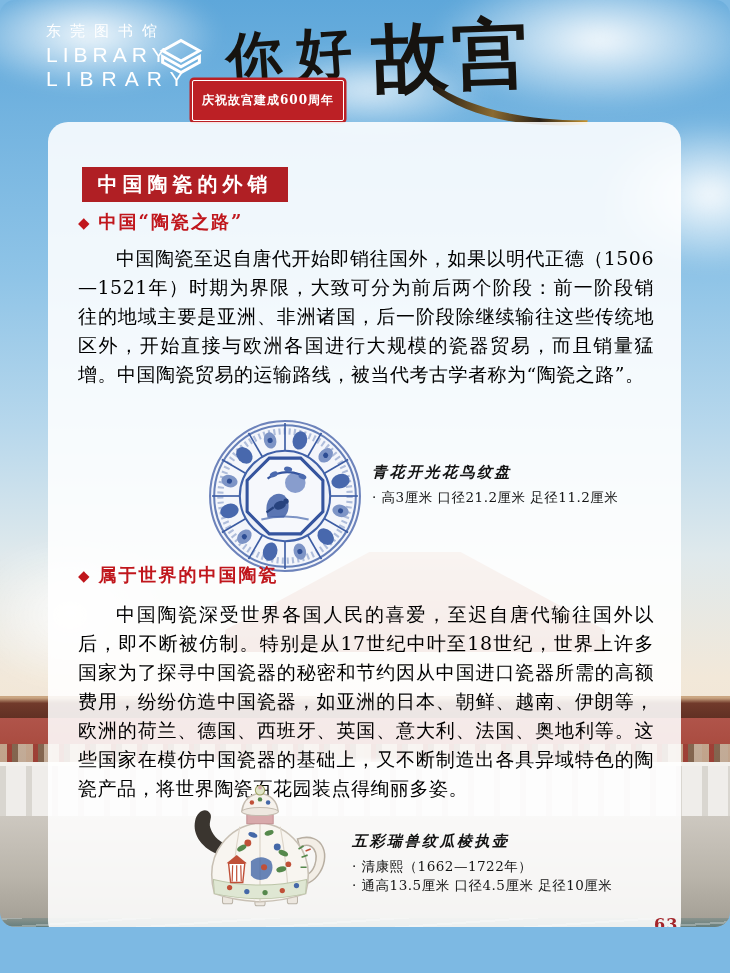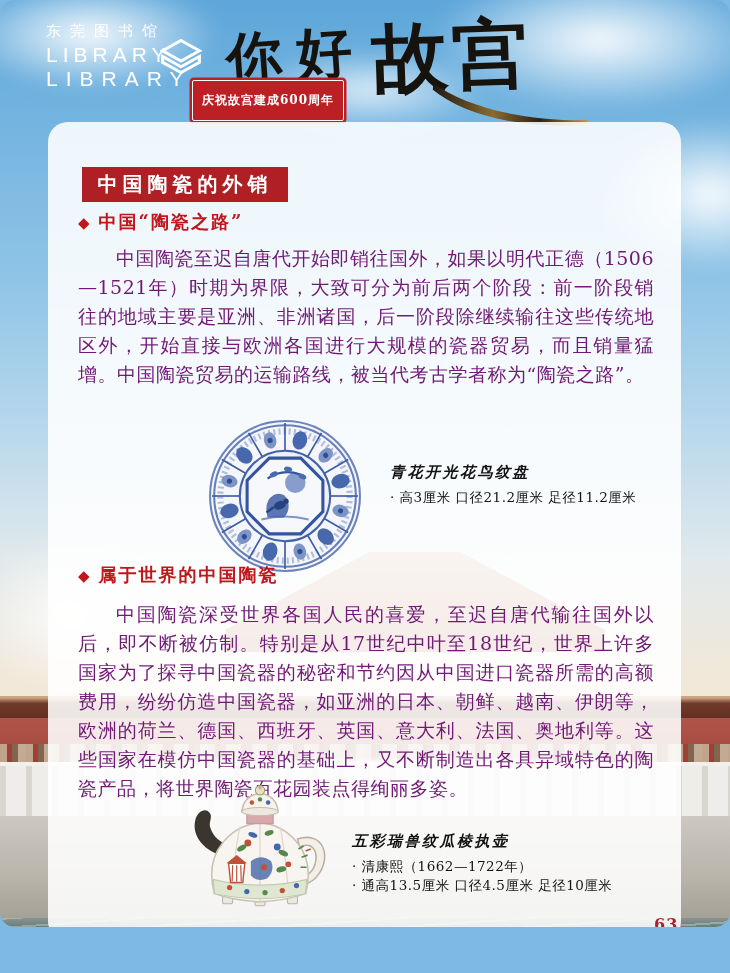--- a/index.html
+++ b/index.html
@@ -66,28 +66,28 @@
   .card{position:absolute;left:48px;top:122px;width:633px;height:819px;
        border-radius:20px;background:rgba(255,255,255,.88);}
   .title-box{position:absolute;left:34px;top:45px;width:206px;height:35px;
        background:#b01f24;color:#fff;font-size:20px;line-height:35px;text-align:center;
        letter-spacing:5px;font-weight:bold;}
   .sec-head{position:absolute;left:30px;color:#c0161c;font-size:18px;font-weight:bold;
        letter-spacing:2px;white-space:nowrap;}
   .sec-head .diamond{font-size:15px;margin-right:7px;}
   .sh1{top:88px;}  .sh2{top:441px;}
   .body{position:absolute;left:30px;width:576px;margin:0;font-size:19px;line-height:29px;
-       color:#701a75;text-align:justify;text-indent:2em;word-break:break-all;
+       color:#000000;text-align:justify;text-indent:2em;word-break:break-all;
        letter-spacing:.5px;}
   .p1{top:122px;}  .p2{top:478px;}
   .fig{position:absolute;margin:0;}
   .fig-plate{left:160px;top:297px;}
   .fig-teapot{left:136px;top:662px;}
   .caption{position:absolute;color:#141414;}
-  .cap1{left:342px;top:341px;}
+  .cap1{left:324px;top:341px;}
   .cap2{left:304px;top:710px;}
   .cap-title{font-size:15px;font-weight:bold;font-style:italic;letter-spacing:2.5px;
        margin-bottom:6px;}
   .cap-line{font-size:13.5px;line-height:18.5px;letter-spacing:.5px;}
   .pageno{position:absolute;left:606px;top:793px;color:#a3242a;font-weight:bold;
        font-size:16px;letter-spacing:1px;}
 </style>
 </head>
 <body>
 

